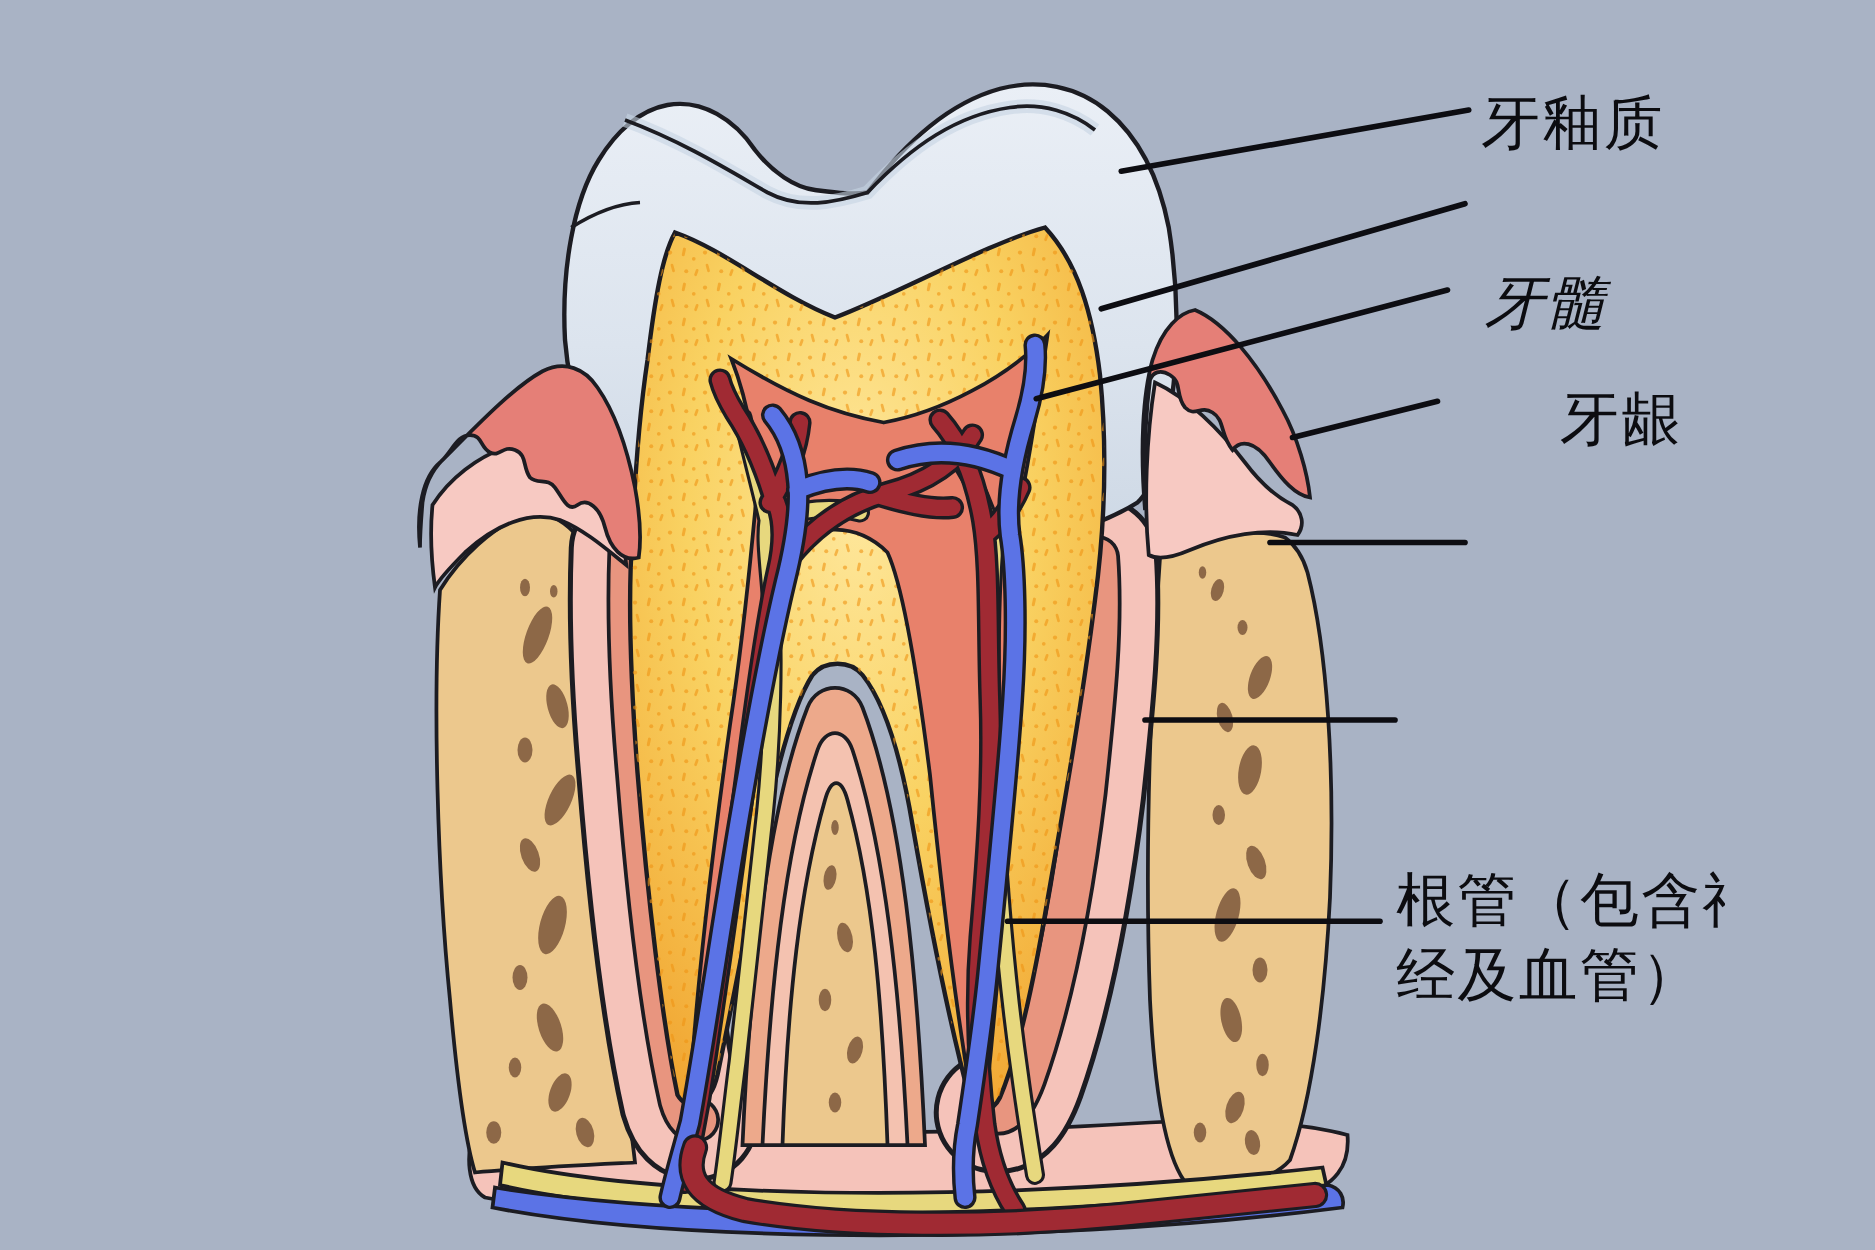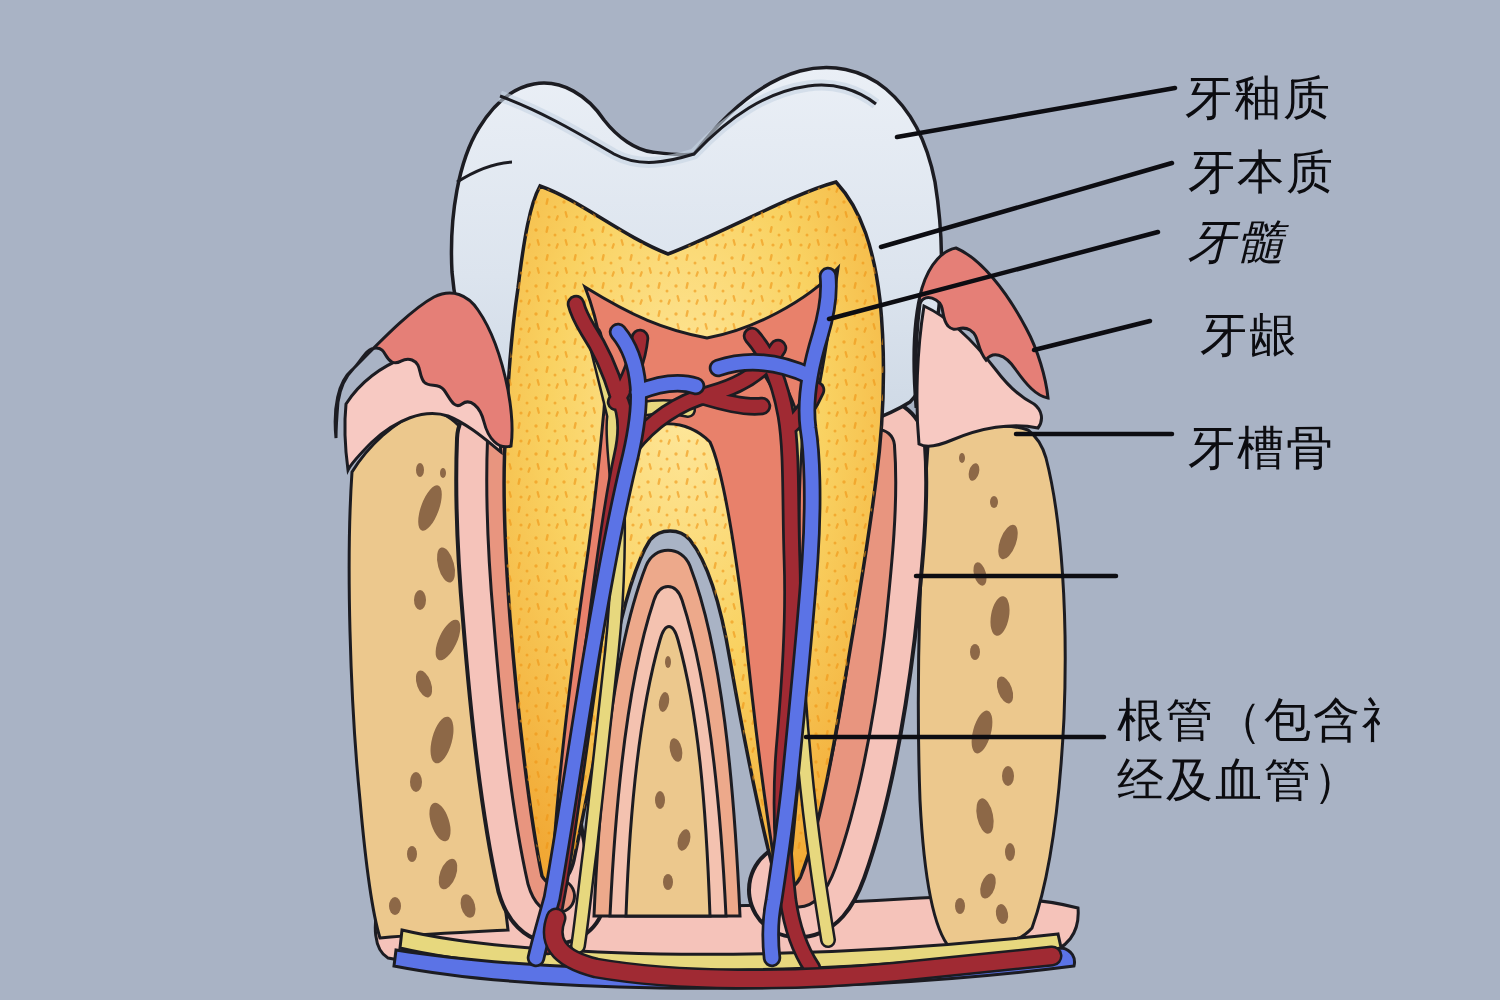--- a/index.html
+++ b/index.html
@@ -15,21 +15,21 @@
   body{background:var(--background);font-family:"Liberation Sans","DejaVu Sans",sans-serif;}
   .stage{position:relative;width:1380px;height:1000px;background:var(--background);overflow:hidden;}
   .stage svg{position:absolute;inset:0;}
   .diagram-label{
     position:absolute;color:var(--label_text);font-size:47px;font-weight:500;
     line-height:60px;white-space:pre-line;letter-spacing:2px;
   }
   .lbl-enamel{left:1185px;top:68px;}
   .lbl-dentin{left:1188px;top:142px;}
   .lbl-pulp{left:1188px;top:212px;font-style:italic;}
-  .lbl-gingiva{left:1200px;top:305px;}
+  .lbl-gingiva{left:1248px;top:305px;}
   .lbl-alveolar{left:1188px;top:418px;}
   .lbl-cementum{left:1126px;top:548px;}
   .lbl-rootcanal{left:1117px;top:690px;width:420px;}
   .bone-fill{fill:var(--bone);stroke:var(--outline);stroke-width:3;}
   .bone-spot{fill:var(--bone_spot);stroke:none;}
   .strip{fill:var(--ligament);stroke:var(--outline);stroke-width:3;}
   .band-nerve{fill:var(--nerve);stroke:var(--outline);stroke-width:3;}
   .band-vein{fill:var(--vein);stroke:var(--outline);stroke-width:3;}
   .pdl-back{fill:none;stroke:var(--outline);stroke-width:98;stroke-linecap:round;}
   .pdl-pink{fill:none;stroke:var(--ligament);stroke-width:90;stroke-linecap:round;}
@@ -198,19 +198,17 @@
       <line class="leader" x1="881" y1="247" x2="1172" y2="163"></line>
       <line class="leader" x1="829" y1="319" x2="1158" y2="232"></line>
       <line class="leader" x1="1034" y1="350" x2="1150" y2="321"></line>
       <line class="leader" x1="1016" y1="434" x2="1172" y2="434"></line>
       <line class="leader" x1="916" y1="576" x2="1116" y2="576"></line>
       <line class="leader" x1="806" y1="737" x2="1104" y2="737"></line>
     </g>
   </svg>
 
   <div class="diagram-label lbl-enamel">牙釉质</div>
-  <div class="diagram-label lbl-dentin">牙本质</div>
   <div class="diagram-label lbl-pulp">牙髓</div>
   <div class="diagram-label lbl-gingiva">牙龈</div>
-  <div class="diagram-label lbl-alveolar">牙槽骨</div>
   <div class="diagram-label lbl-rootcanal">根管（包含神
 经及血管）</div>
 </div>
 
 </body></html>

